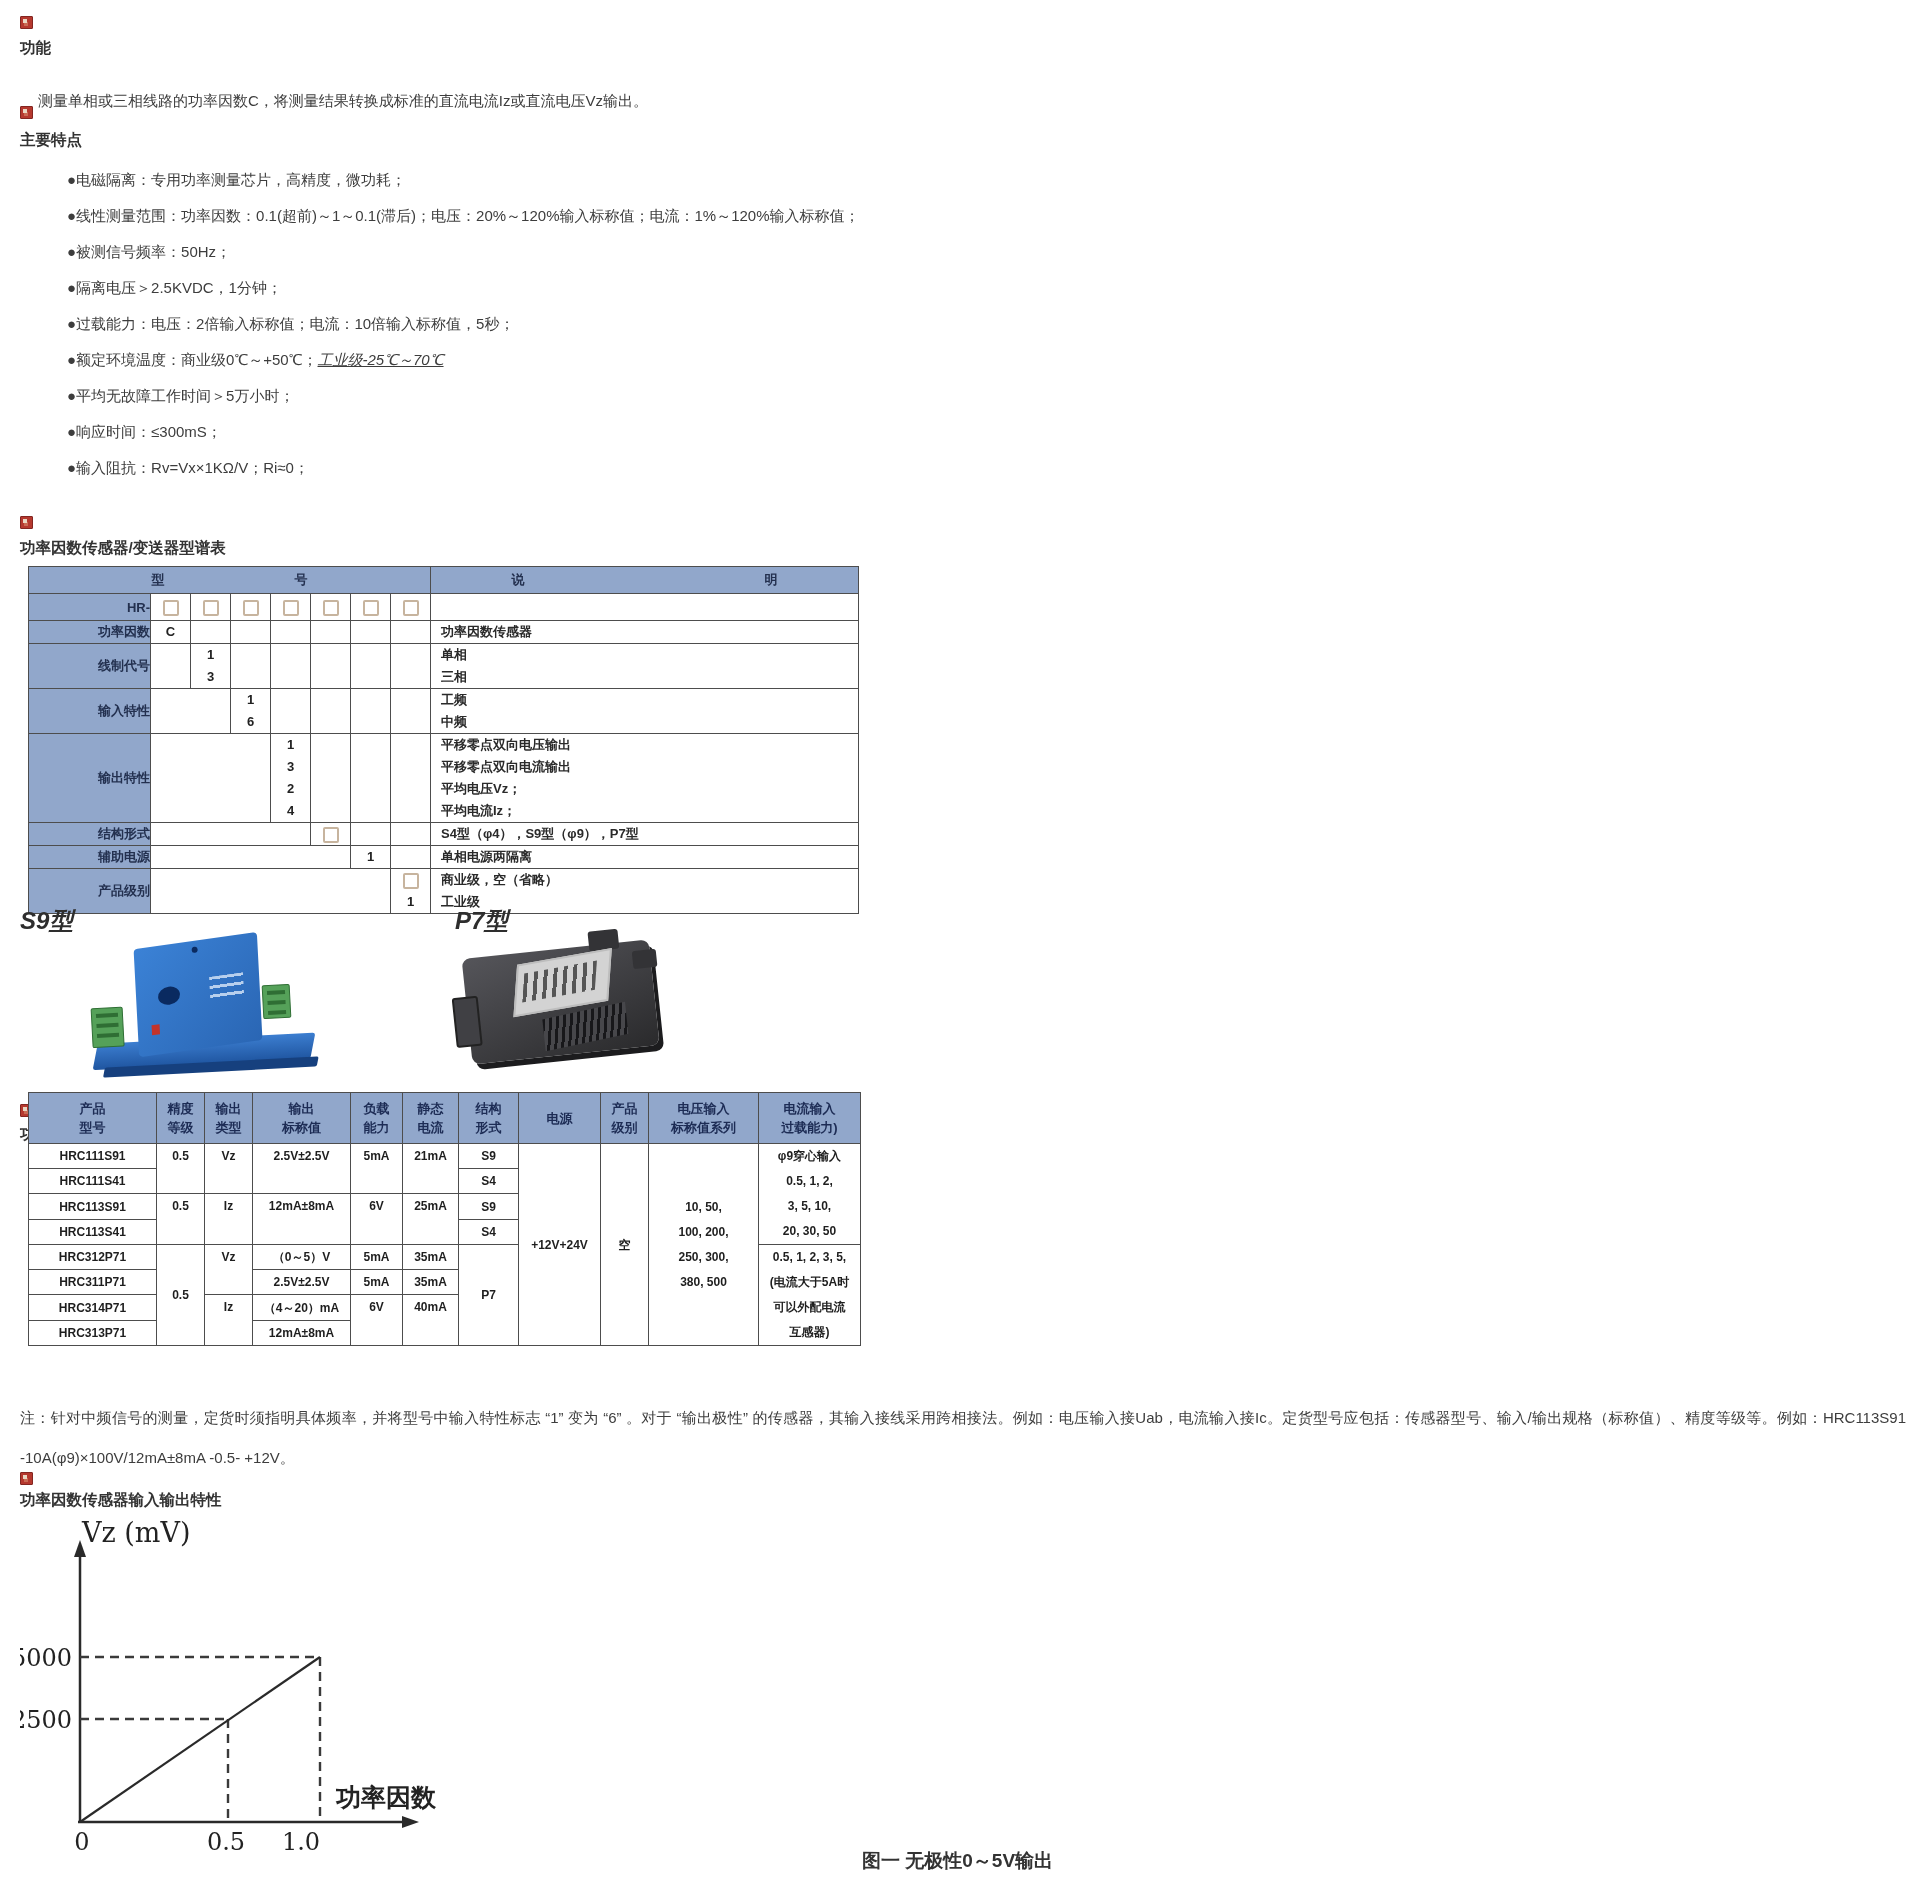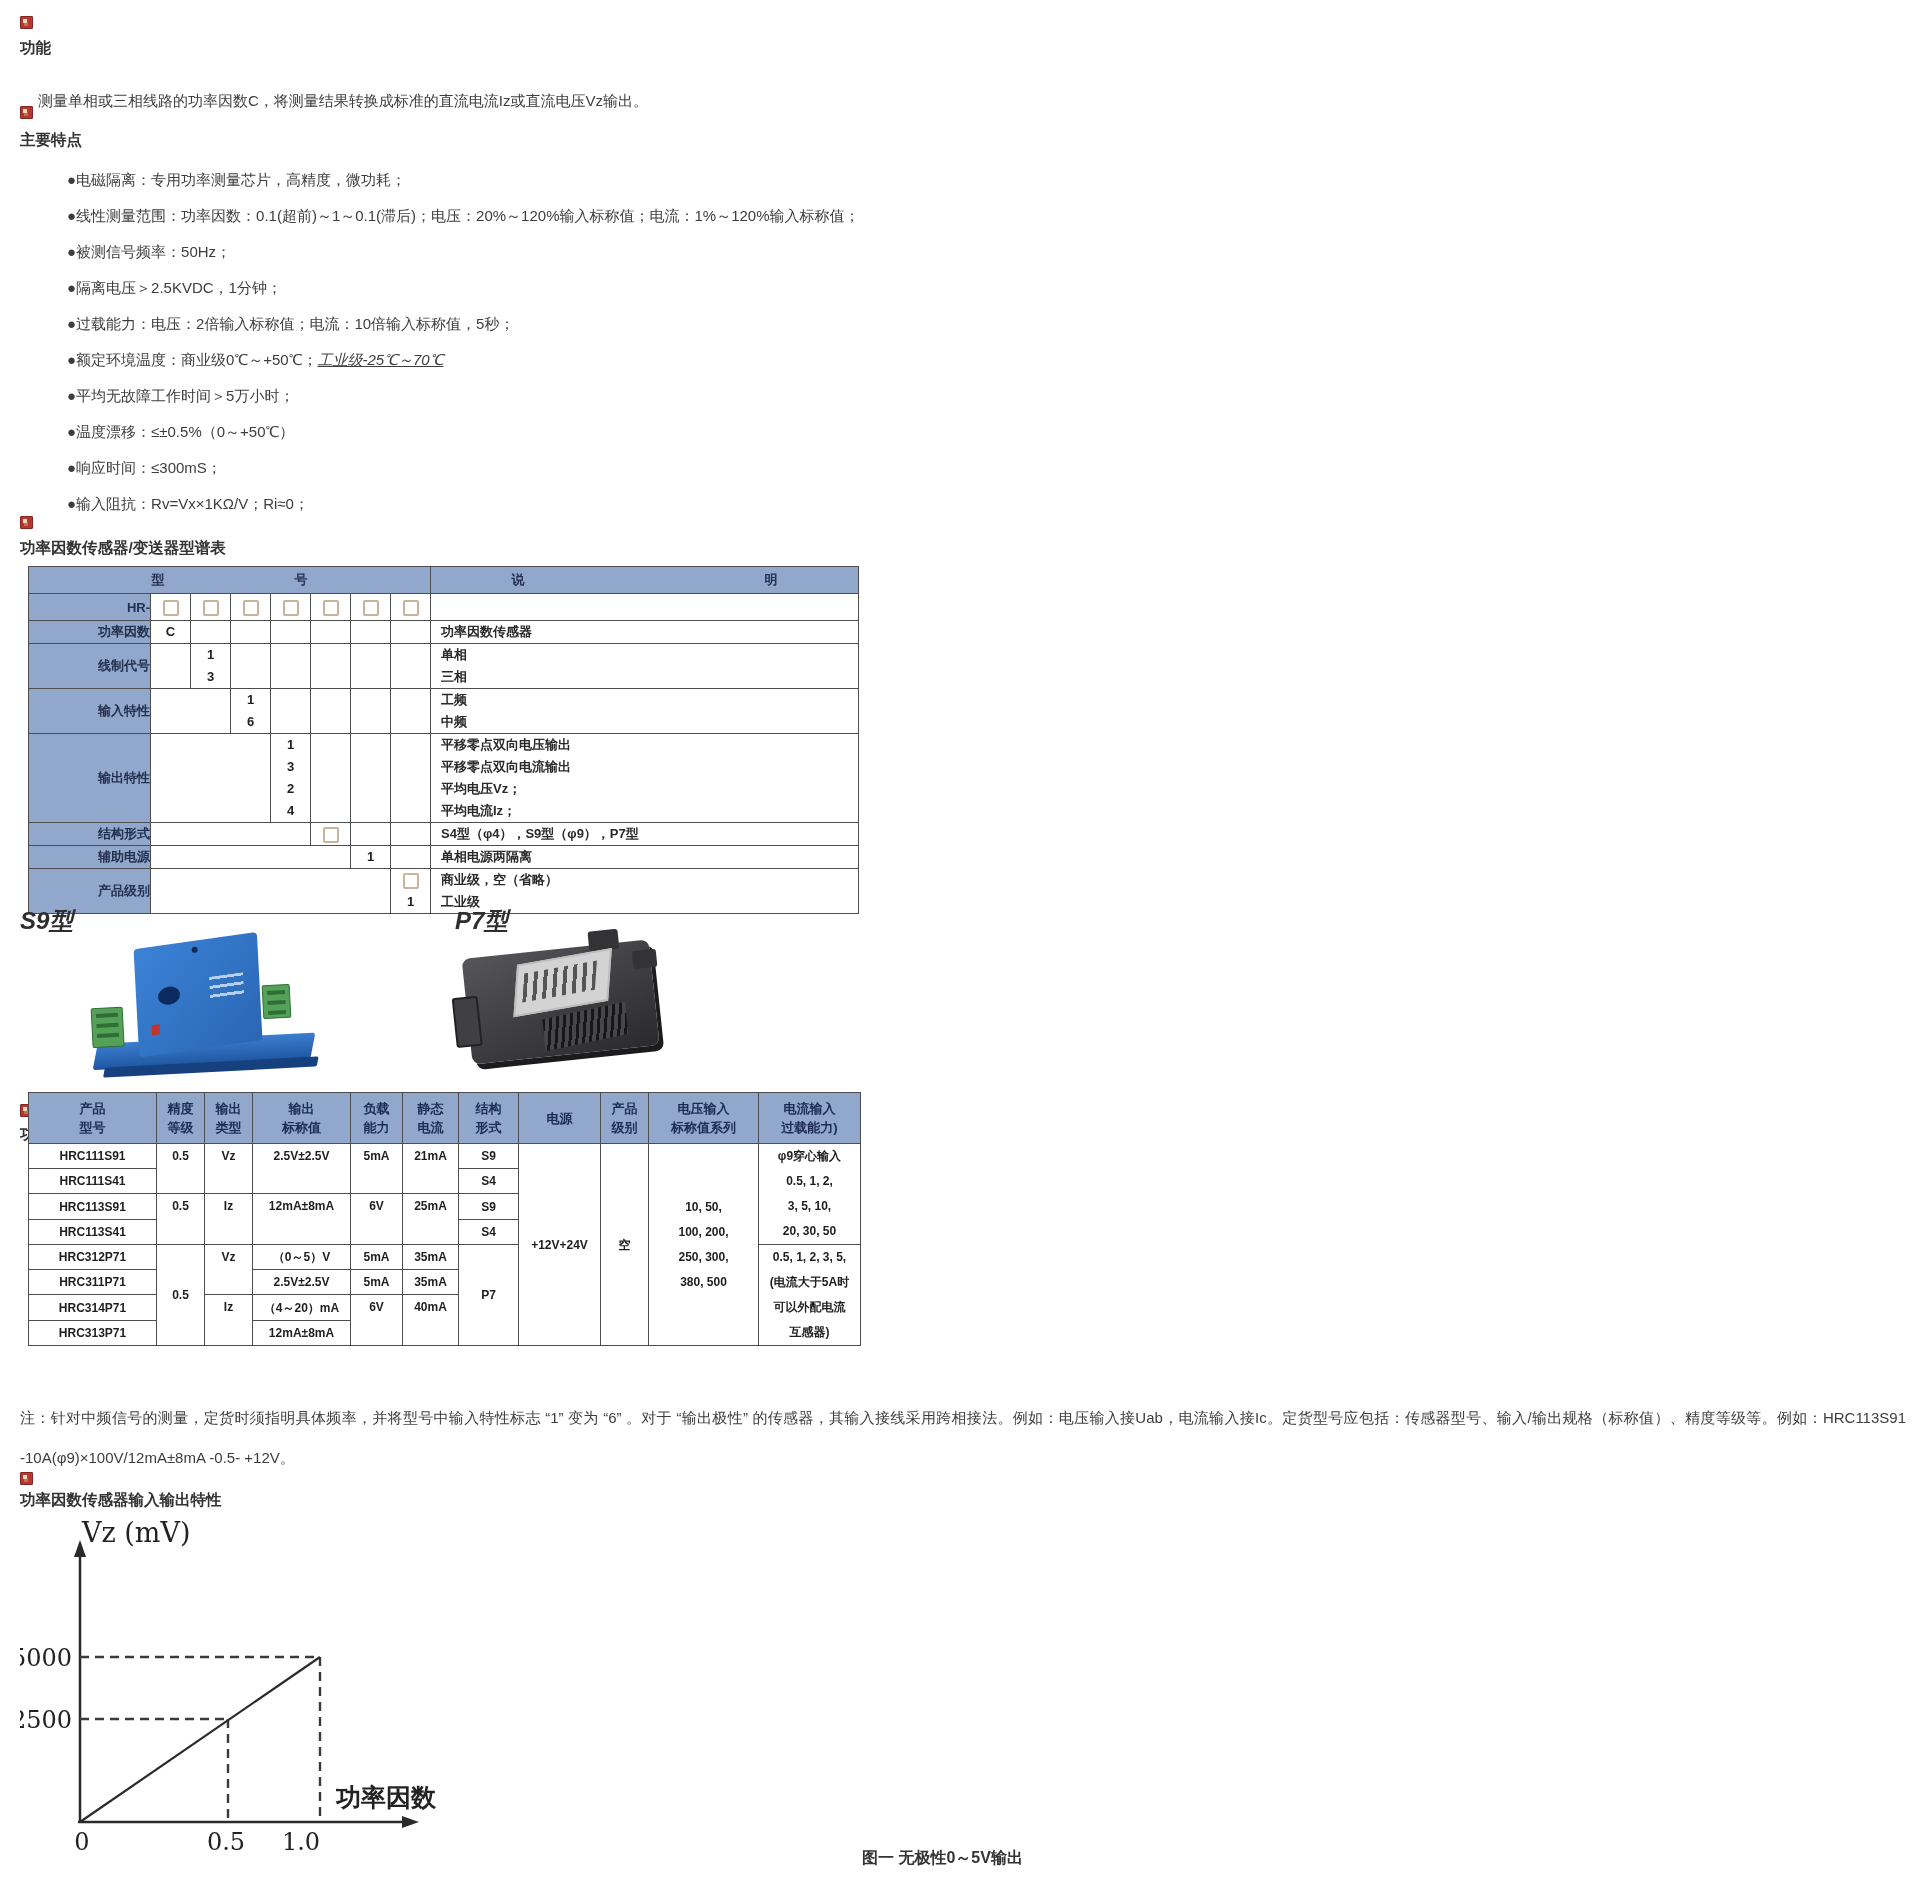--- a/index.html
+++ b/index.html
@@ -53,21 +53,21 @@
   .p7{position:absolute;left:445px;top:930px;width:250px;height:150px;transform:rotate(-6deg);}
   .p7-body{position:absolute;left:22px;top:18px;width:188px;height:106px;background:linear-gradient(160deg,#55555a,#2a2a2c);border-radius:8px;box-shadow:4px 6px 0 #1c1c1e;}
   .p7-label{position:absolute;left:72px;top:26px;width:92px;height:48px;background:#d3d3d3;transform:skew(-10deg,-4deg);background-image:repeating-linear-gradient(90deg,#555 0 4px,transparent 4px 10px);background-size:80% 60%;background-repeat:no-repeat;background-position:6px 8px;border:2px solid #bdbdbd;}
   .p7-vents{position:absolute;left:96px;top:82px;width:84px;height:32px;background:repeating-linear-gradient(100deg,#17171a 0 3px,#47474b 3px 7px);transform:skewY(-6deg);}
   .p7-tab1{position:absolute;left:150px;top:4px;width:30px;height:20px;background:#333336;border-radius:3px;}
   .p7-tab2{position:absolute;left:192px;top:28px;width:24px;height:18px;background:#333336;border-radius:3px;}
   .p7-clip{position:absolute;left:8px;top:56px;width:22px;height:46px;background:#404044;border:2px solid #222;border-radius:3px;}
 
   .note{position:absolute;left:20px;top:1398px;width:1886px;font-size:15px;line-height:40px;color:#3d3d3d;text-align:justify;}
 
-  .chart-caption{position:absolute;left:862px;top:1848px;font-size:16px;font-weight:bold;color:#333;}
+  .chart-caption{position:absolute;left:862px;top:1848px;font-size:19px;font-weight:bold;color:#333;}
   svg text{font-family:"DejaVu Serif",serif;fill:#222;}
 </style>
 </head>
 <body>
 
 <div id="page">
 
   <div class="marker" style="top:16px"></div>
   <div class="marker" style="top:106px"></div>
   <div class="marker" style="top:516px"></div>
@@ -79,21 +79,20 @@
 
   <div class="h1" style="top:130px">主要特点</div>
   <div class="bullets">
     <div class="b">●电磁隔离：专用功率测量芯片，高精度，微功耗；</div>
     <div class="b">●线性测量范围：功率因数：0.1(超前)～1～0.1(滞后)；电压：20%～120%输入标称值；电流：1%～120%输入标称值；</div>
     <div class="b">●被测信号频率：50Hz；</div>
     <div class="b">●隔离电压＞2.5KVDC，1分钟；</div>
     <div class="b">●过载能力：电压：2倍输入标称值；电流：10倍输入标称值，5秒；</div>
     <div class="b"><span>●额定环境温度：商业级0℃～+50℃；</span><span class="u">工业级-25℃～70℃</span></div>
     <div class="b">●平均无故障工作时间＞5万小时；</div>
-    <div class="b">●温度漂移：≤±0.5%（0～+50℃）</div>
     <div class="b">●响应时间：≤300mS；</div>
     <div class="b">●输入阻抗：Rv=Vx×1KΩ/V；Ri≈0；</div>
   </div>
 
   <div class="h1" style="top:538px">功率因数传感器/变送器型谱表</div>
 
   <table class="t1">
     <colgroup>
       <col style="width:122px">
       <col style="width:40px">

